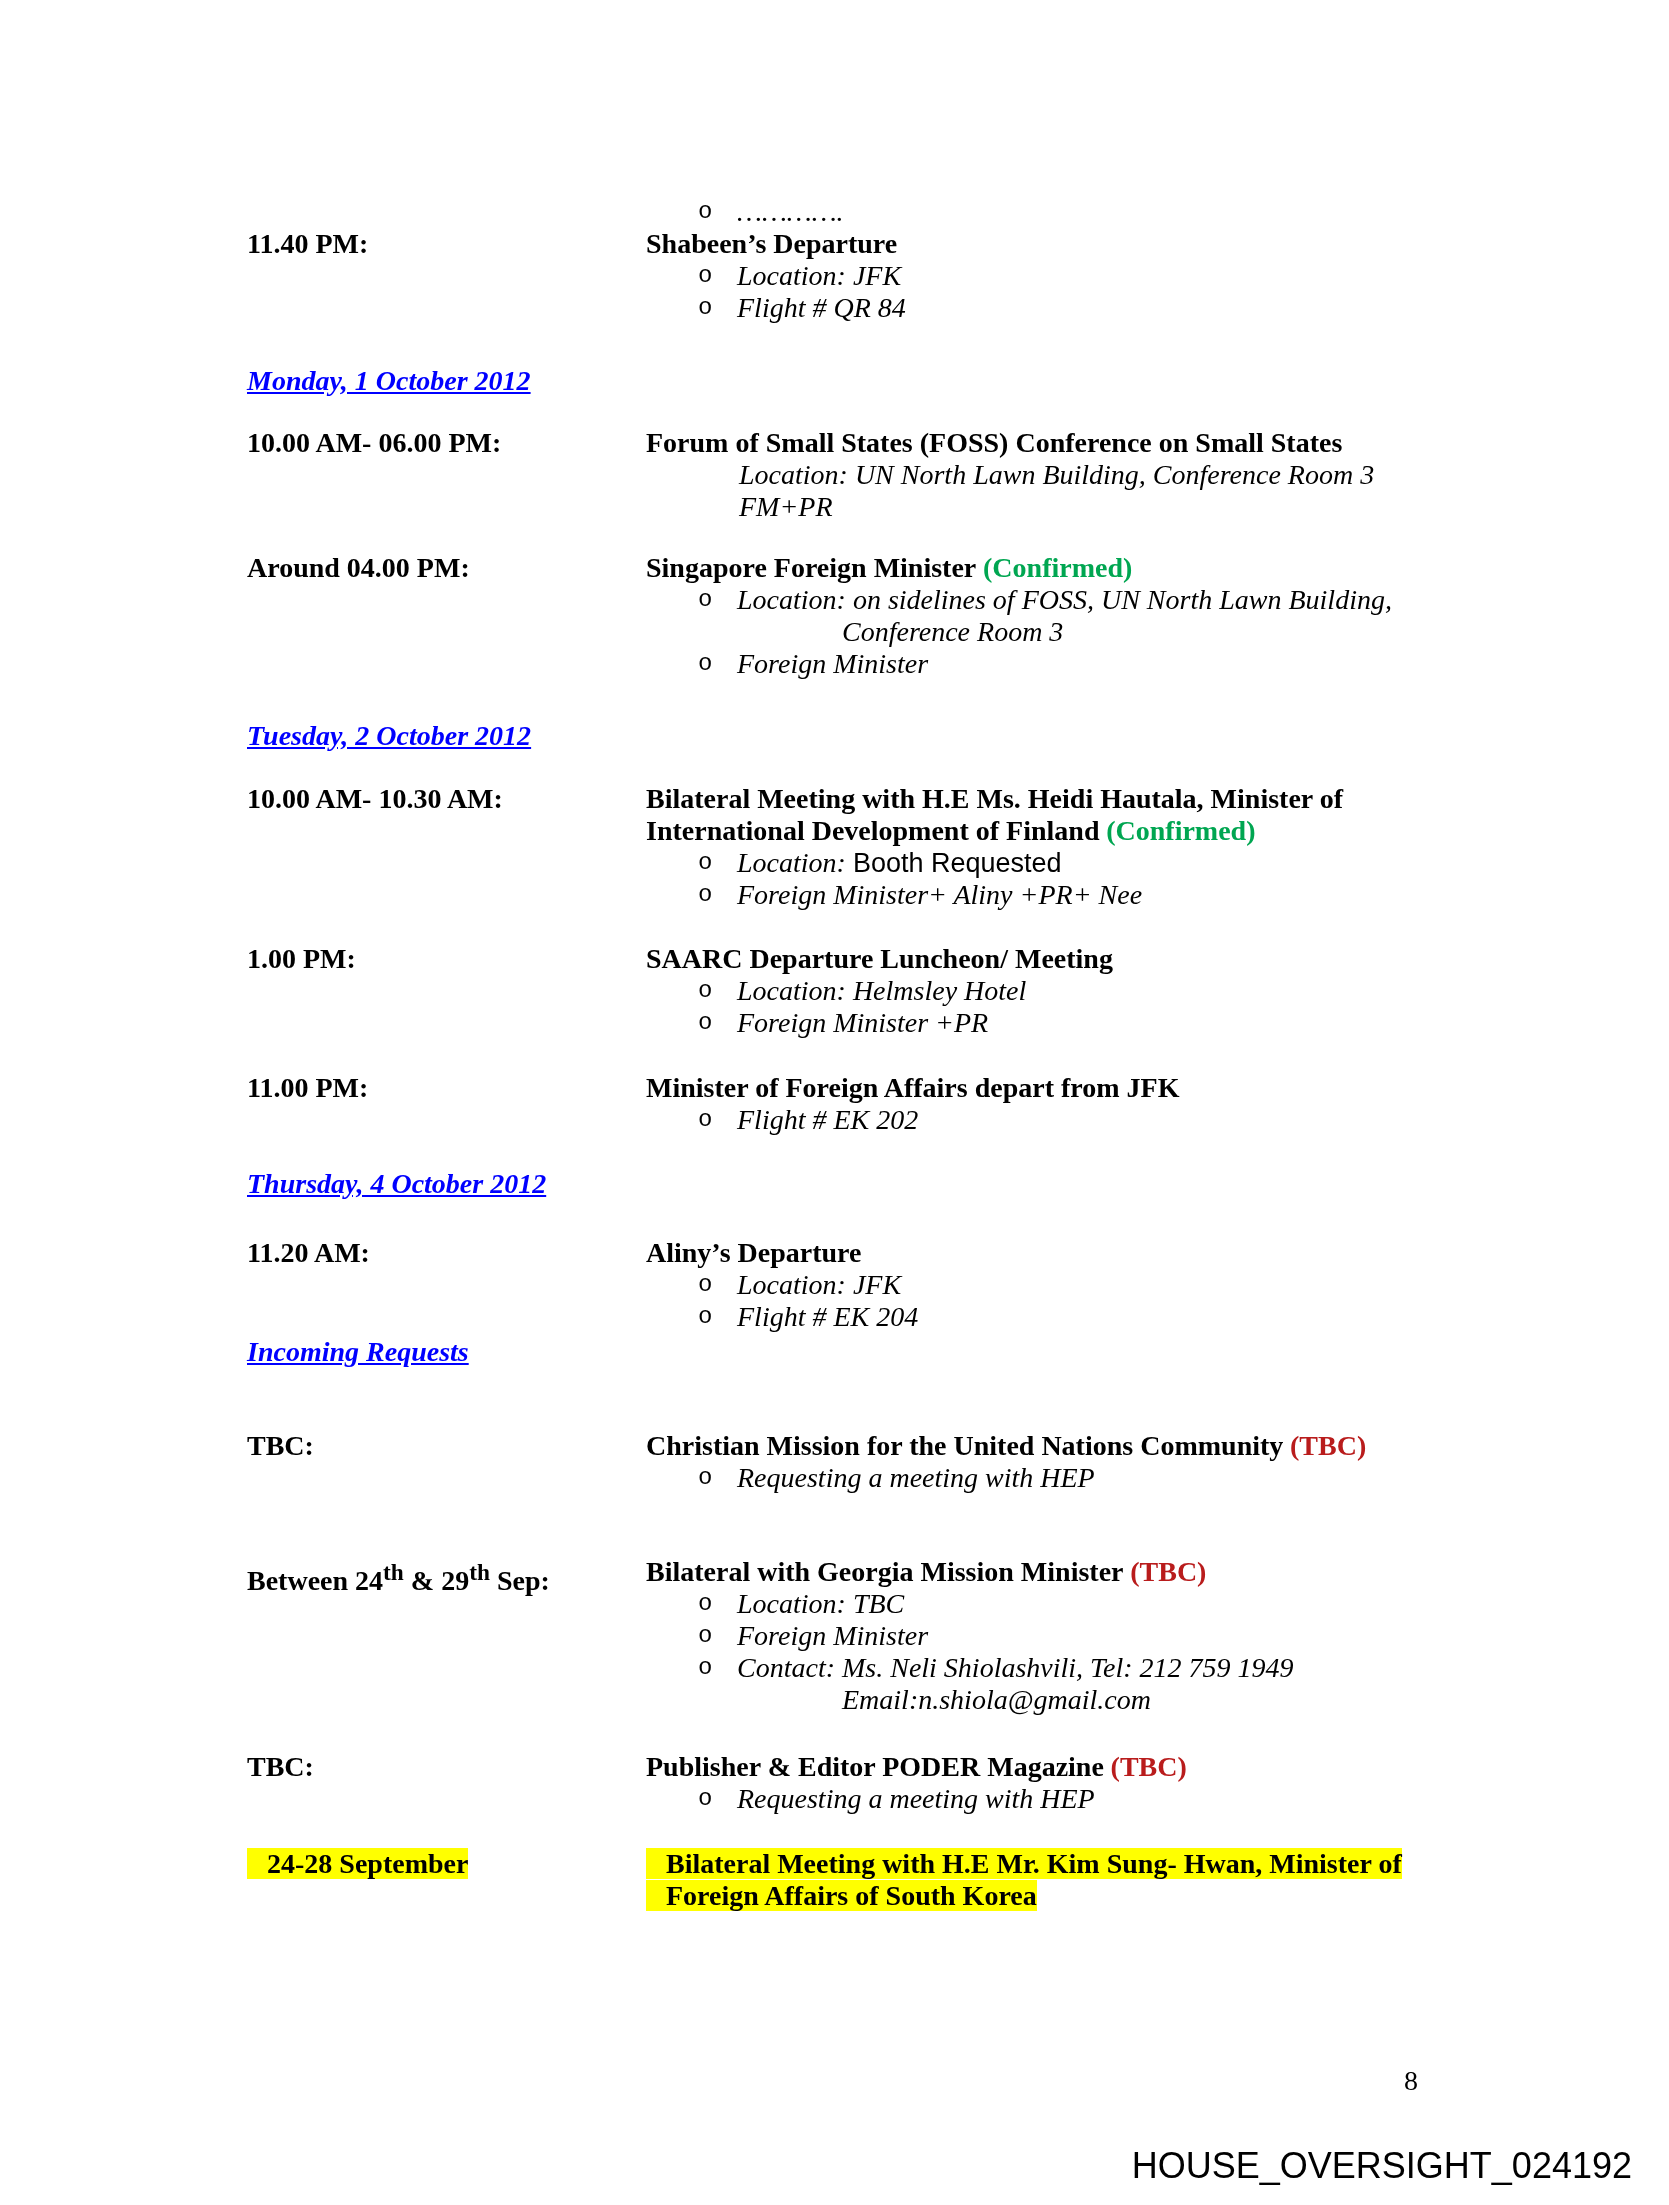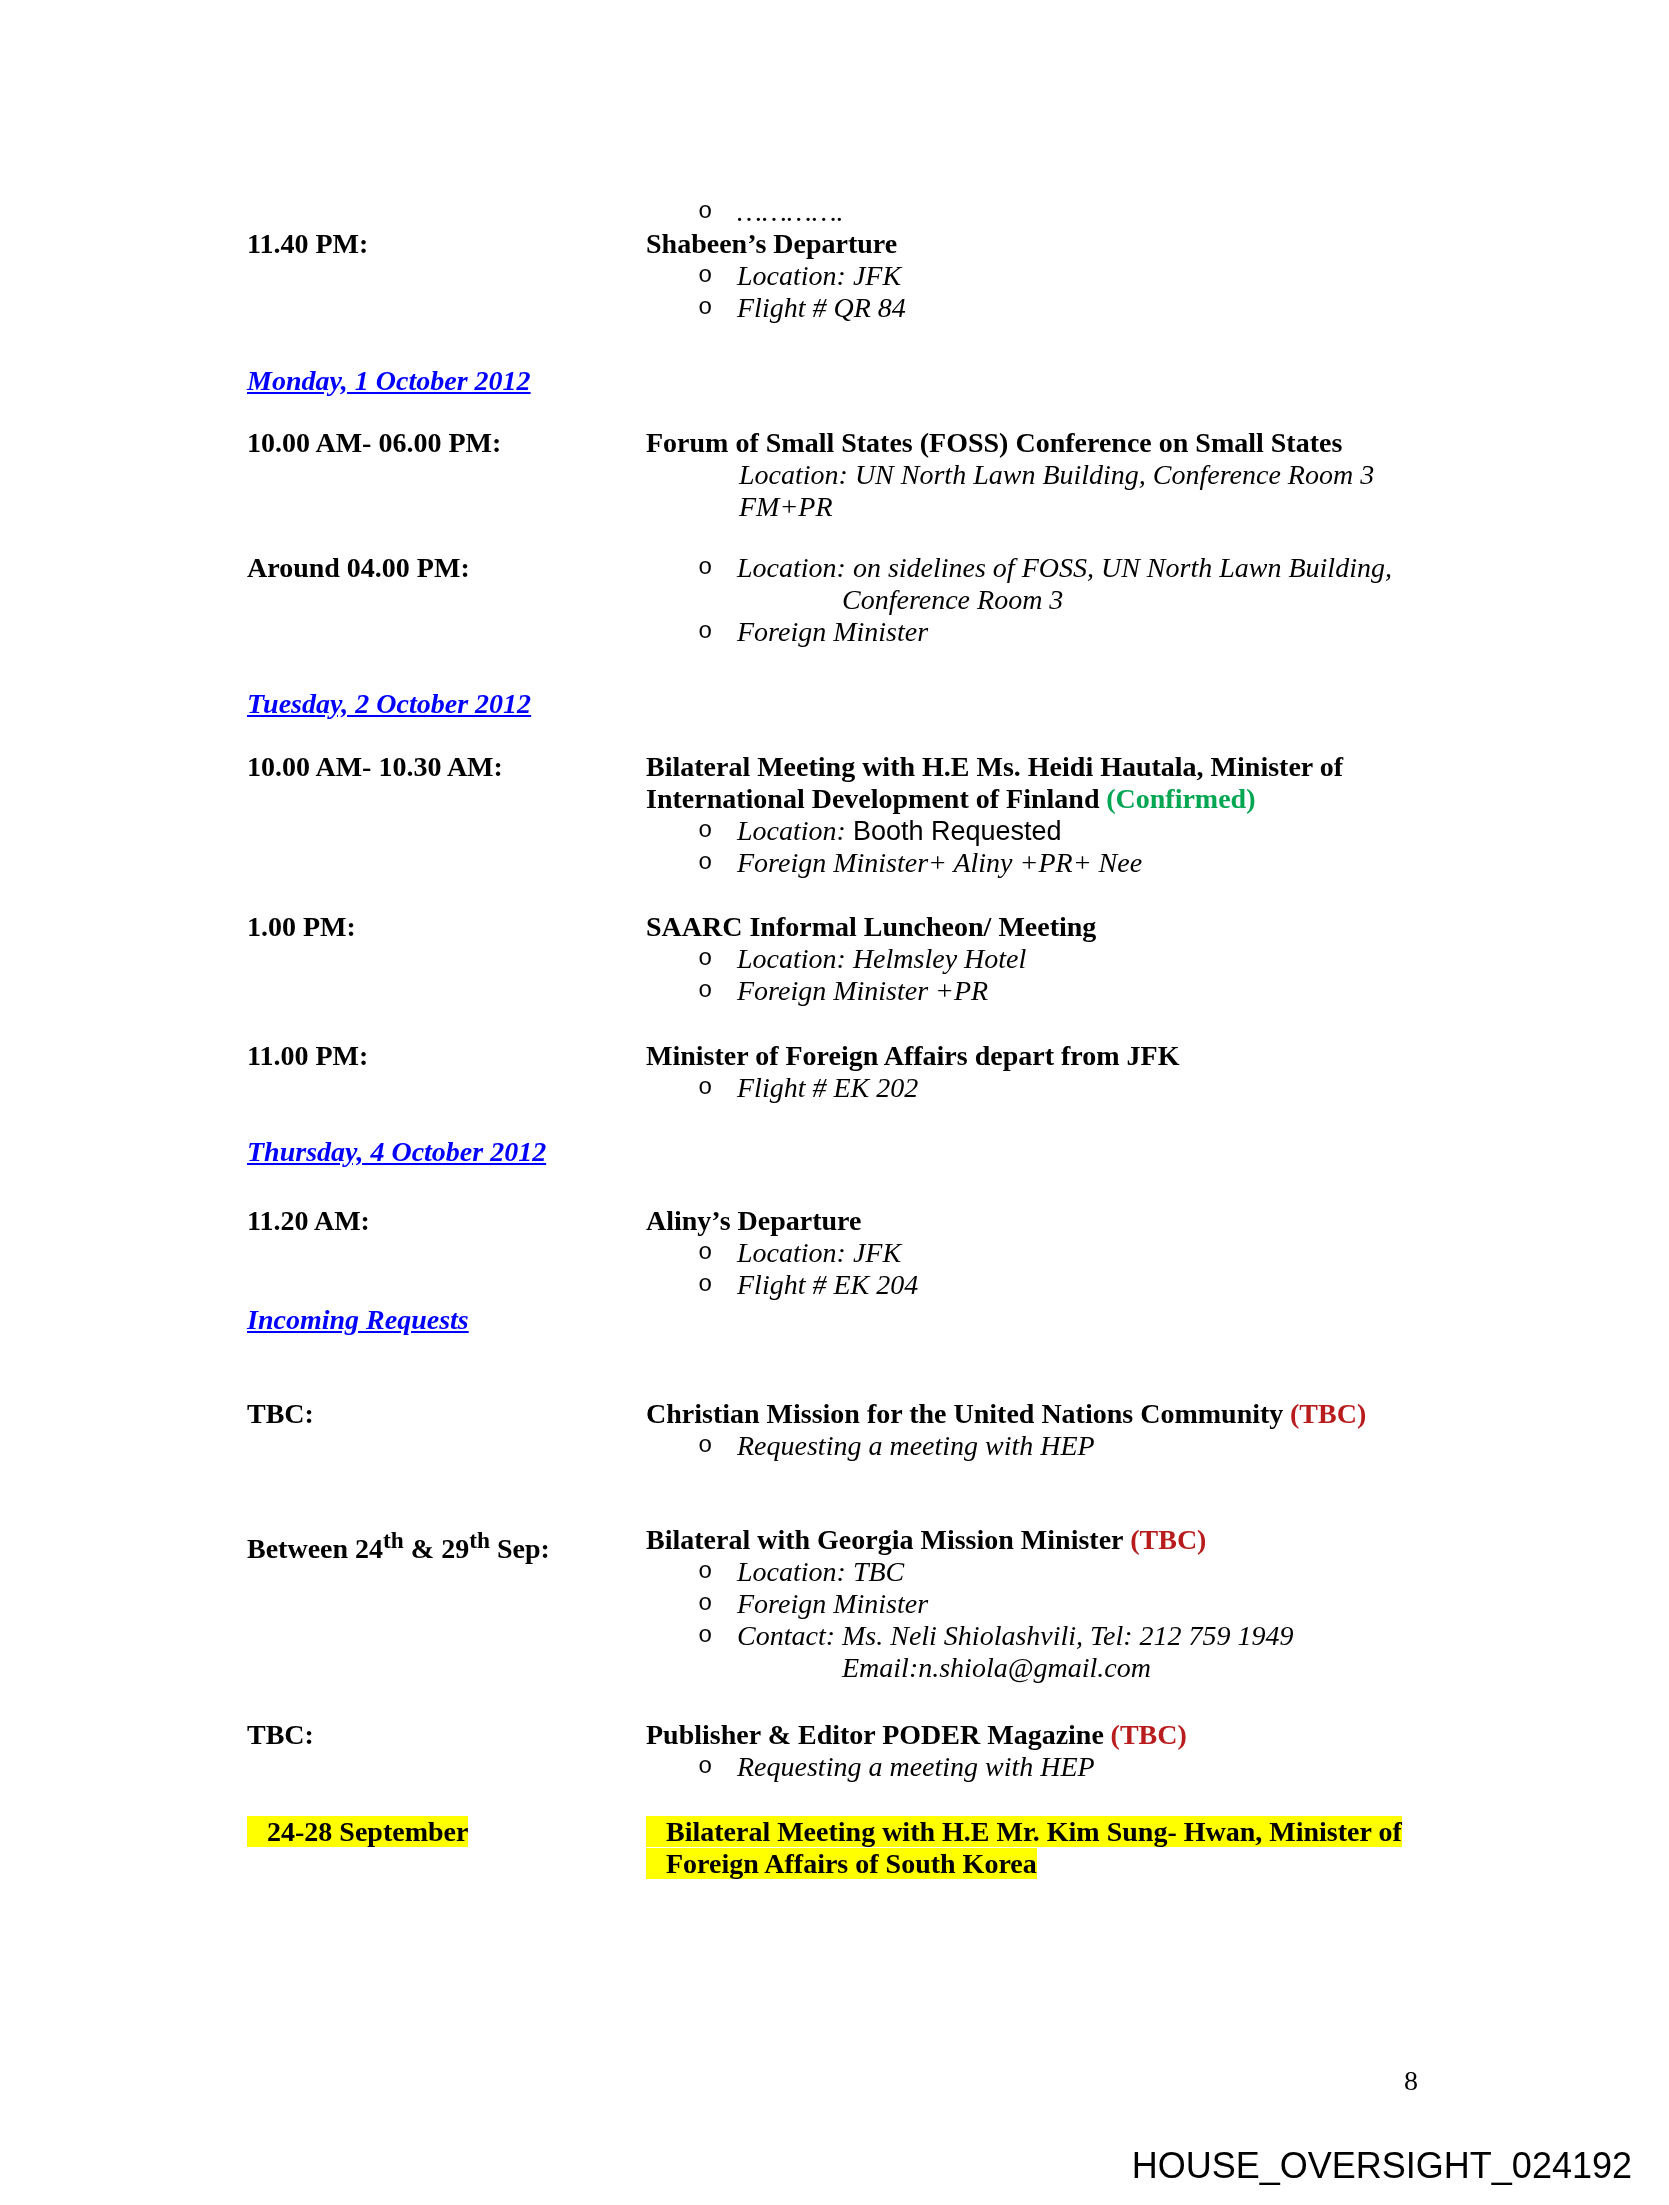--- a/index.html
+++ b/index.html
@@ -102,20 +102,21 @@
       <div class="details">
         <div class="title">Forum of Small States (FOSS) Conference on Small States</div>
         <div class="subline">Location: UN North Lawn Building, Conference Room 3</div>
         <div class="subline">FM+PR</div>
       </div>
     </div>
 
     <div class="entry" style="margin-top:29px">
       <div class="time">Around 04.00 PM:</div>
       <div class="details">
+        <div class="title"><span>Singapore Foreign Minister</span><span class="status-confirmed">(Confirmed)</span></div>
         <div class="bullet">
           <span class="marker">o</span>
           <span class="btext"><span>Location: on sidelines of FOSS, UN North Lawn Building,</span><span class="cont">Conference Room 3</span></span>
         </div>
         <div class="bullet">
           <span class="marker">o</span>
           <span class="btext">Foreign Minister</span>
         </div>
       </div>
     </div>
@@ -133,21 +134,21 @@
         <div class="bullet">
           <span class="marker">o</span>
           <span class="btext">Foreign Minister+ Aliny +PR+ Nee</span>
         </div>
       </div>
     </div>
 
     <div class="entry" style="margin-top:32px">
       <div class="time">1.00 PM:</div>
       <div class="details">
-        <div class="title">SAARC Informal Luncheon/ Meeting</div>
+        <div class="title">SAARC Departure Luncheon/ Meeting</div>
         <div class="bullet">
           <span class="marker">o</span>
           <span class="btext">Location: Helmsley Hotel</span>
         </div>
         <div class="bullet">
           <span class="marker">o</span>
           <span class="btext">Foreign Minister +PR</span>
         </div>
       </div>
     </div>

